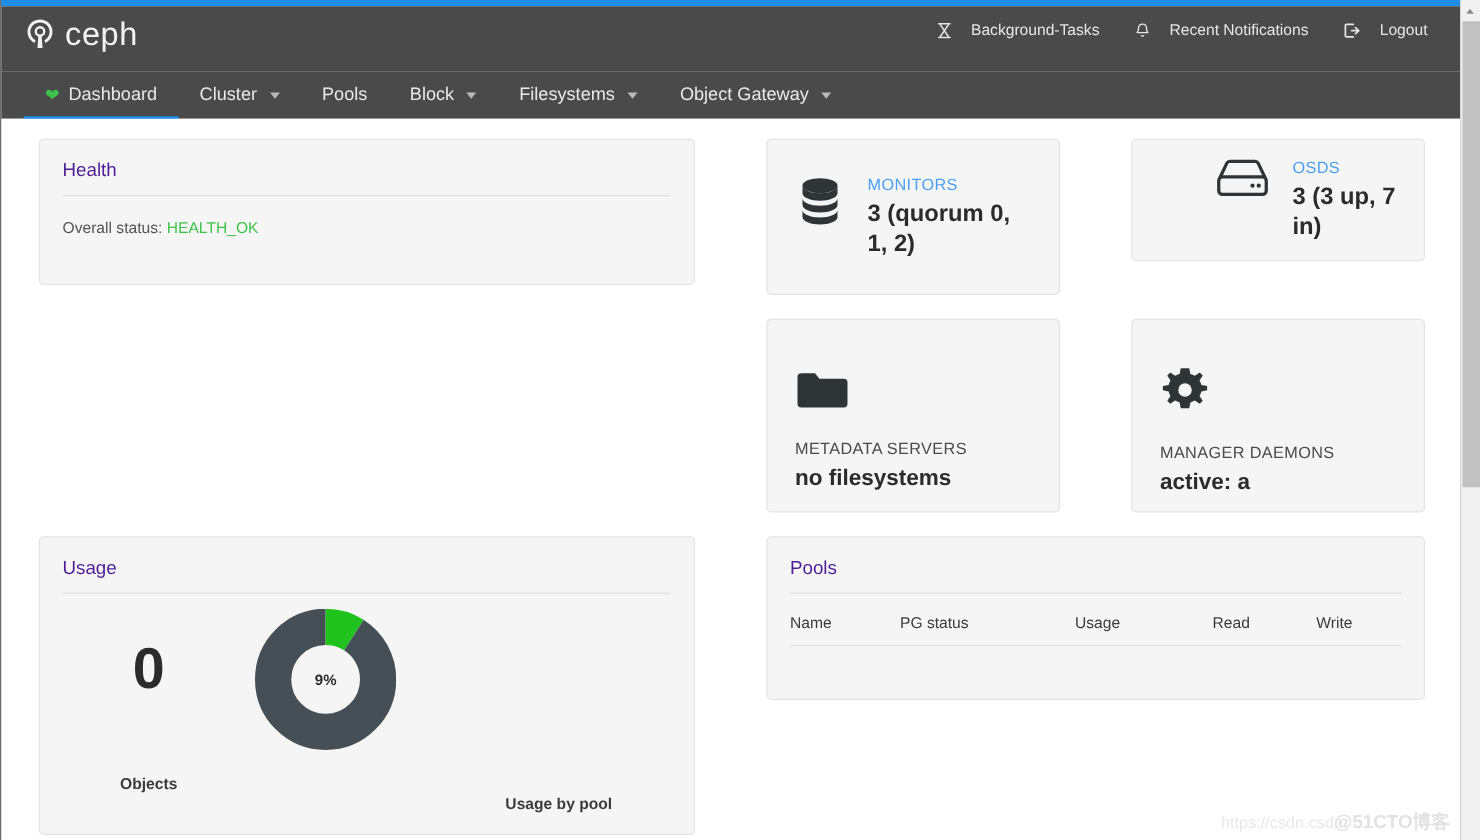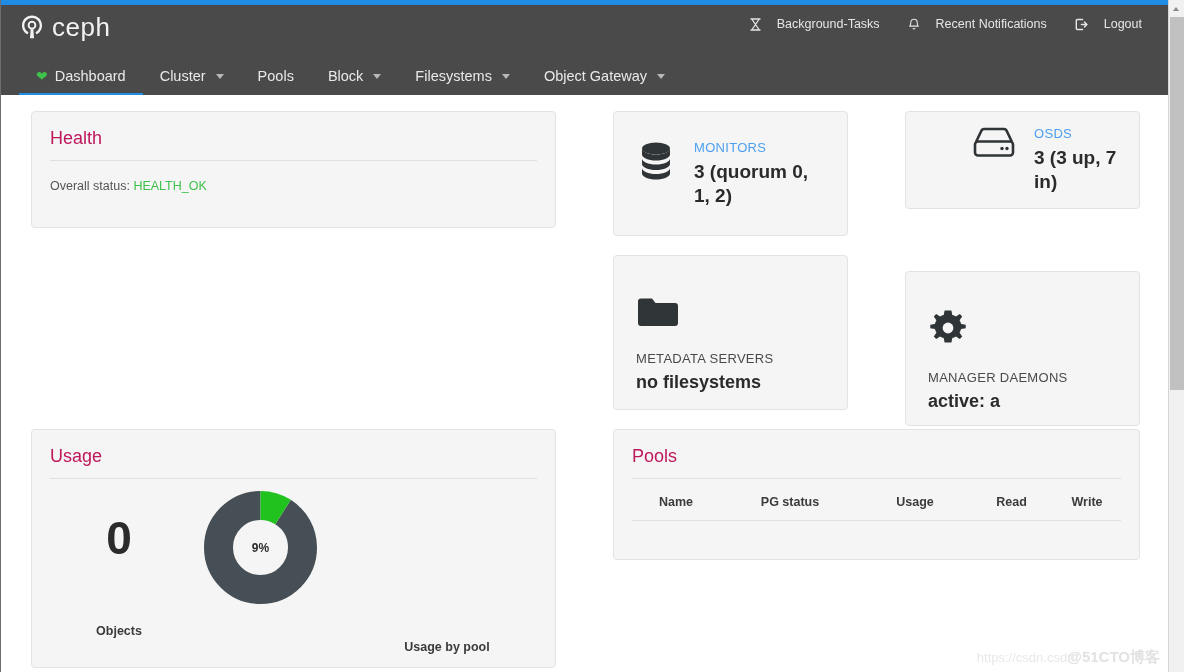--- a/index.html
+++ b/index.html
@@ -44,42 +44,42 @@
               padding:0 17px; color:#e9e9e9; font-size:14.5px; white-space:nowrap; cursor:pointer; }
   .nav-item.active::after { content:""; position:absolute; left:0; right:0; bottom:-2px; height:4px; background:#1f8ce5; }
   .caret { width:0; height:0; border-left:4px solid transparent; border-right:4px solid transparent;
            border-top:5px solid #b9b9b9; margin-left:3px; }
   .heart-icon { color:#3fc24a; font-size:14px; line-height:1; }
 
   
   .content { position:absolute; top:95px; left:1px; width:1167px; height:577px; background:#fff; }
 
   .panel { position:absolute; background:#f5f5f5; border:1px solid #e3e3e3; border-radius:4px; }
-  .panel-title { font-size:18px; color:#be185d; font-weight:400; padding:16px 18px 11px 18px; }
+  .panel-title { font-size:15px; color:#4c1d95; font-weight:400; padding:16px 18px 11px 18px; }
   .panel-rule { height:1px; background:#e0e0e0; margin:0 18px; }
 
   
   #health-panel { left:30px; top:16px; width:525px; height:117px; }
   .health-body { padding:18px 18px 0 18px; font-size:12.5px; color:#555; }
   .health-ok { color:#3fc24a; }
 
   
   .stat-card { position:absolute; background:#f5f5f5; border:1px solid #e3e3e3; border-radius:4px;
                display:flex; align-items:center; }
   .stat-inner { display:flex; align-items:flex-start; gap:18px; padding:0 22px; width:100%; }
   .stat-icon { flex:0 0 auto; color:#2f3437; display:flex; align-items:center; }
   .stat-texts { display:flex; flex-direction:column; }
   .stat-label-link { color:#4c9ff0; font-size:13px; letter-spacing:0.3px; text-decoration:none; }
   .stat-label-plain { color:#4a4a4a; font-size:13px; letter-spacing:0.3px; }
   .stat-value { color:#2b2b2b; font-size:19px; font-weight:bold; margin-top:5px; line-height:1.25; }
 
   #monitors-card { left:612px; top:16px; width:235px; height:125px; }
   #osds-card     { left:904px; top:16px; width:235px; height:98px;padding-left:44px; }
   #mds-card      { left:612px; top:160px; width:235px; height:155px; }
-  #mgr-card      { left:904px; top:160px; width:235px; height:155px;margin-top:16px; }
+  #mgr-card      { left:904px; top:160px; width:235px; height:155px; }
   .stacked .stat-inner { flex-direction:column; align-items:flex-start; gap:0; padding-top:24px; }
   .stacked .stat-icon { margin-bottom:22px; }
   .stacked .stat-value { font-size:18px; }
 
   
   #usage-panel { left:30px; top:334px; width:525px; height:239px; }
   .usage-body { position:relative; height:185px; }
   .usage-col { position:absolute; text-align:center; }
   .usage-objects { left:28px; top:36px; width:118px; }
   .objects-number { font-size:46px; font-weight:bold; color:#2b2b2b; line-height:1; }
@@ -88,21 +88,21 @@
   .usage-donut { left:141px; top:12px; width:175px; }
   .donut-wrap { position:relative; width:113px; height:113px; margin:0 auto; }
   .donut-center { position:absolute; inset:0; display:flex; align-items:center; justify-content:center;
                   font-size:12px; font-weight:bold; color:#2b2b2b; }
   .donut-caption { margin-top:10px; }
   .usage-pool { left:330px; top:160px; width:170px; }
 
   
   #pools-panel { left:612px; top:334px; width:527px; height:131px; }
   .pools-table { width:100%; border-collapse:collapse; margin-top:10px; }
-  .pools-table th { text-align:center; font-size:12.5px; color:#3b3b3b; font-weight:bold;
+  .pools-table th { text-align:left; font-size:12.5px; color:#3b3b3b; font-weight:normal;
                     padding:6px 0 11px 0; border-bottom:1px solid #e0e0e0; }
   .pools-wrap { padding:0 18px; }
 
   
   .wm { position:absolute; font-size:13px; color:#e8e8e8; white-space:nowrap;
         pointer-events:none; user-select:none; }
   .wm-url { right:90px; bottom:7px; }
   .wm-cn  { right:8px; bottom:5px; font-size:15px; color:#e2e2e2; font-weight:bold; }
 </style>
 </head>

